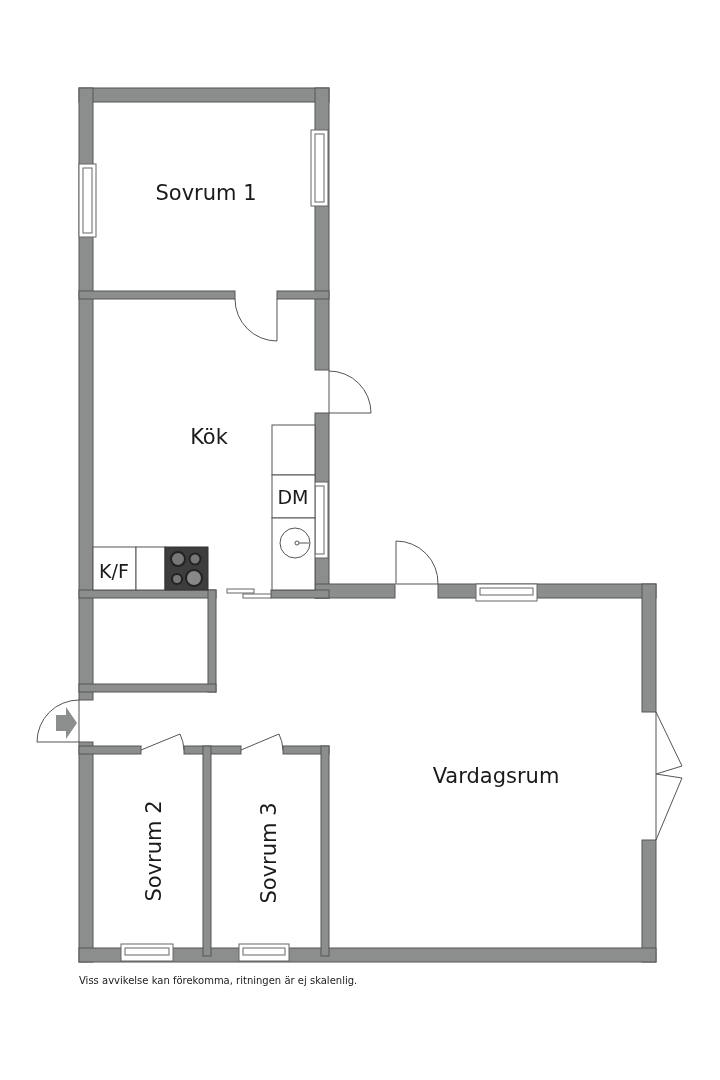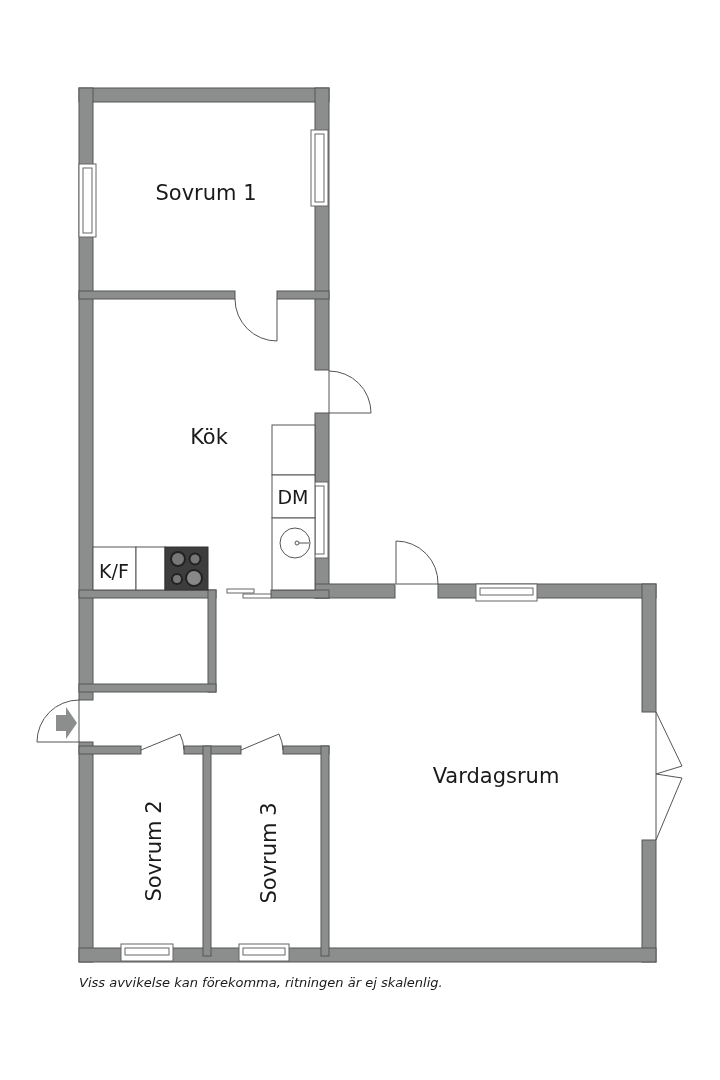--- a/index.html
+++ b/index.html
@@ -1,19 +1,19 @@
 <!DOCTYPE html>
 <html><head>
 <meta charset="utf-8">
 <style>
   html, body { margin:0; padding:0; background:#ffffff; }
   body { width:720px; height:1080px; position:relative; overflow:hidden; font-family:"Liberation Sans", sans-serif; }
   #plan { position:absolute; left:0; top:0; }
   .room-label { font-family:"DejaVu Sans", sans-serif; font-size:21px; fill:#1a1a1a; }
-  .disclaimer { position:absolute; left:79px; top:975px; font-family:"DejaVu Sans", sans-serif; font-size:13px; color:#1a1a1a;font-style:italic; }
+  .disclaimer { position:absolute; left:79px; top:975px; font-family:"DejaVu Sans", sans-serif; font-size:10px; color:#1a1a1a; }
 </style>
 </head>
 <body>
 
 <svg id="plan" width="720" height="1080" viewBox="0 0 720 1080" xmlns="http://www.w3.org/2000/svg">
   <g fill="#8c8e8e" stroke="#555" stroke-width="1">
 
     <rect x="79" y="88" width="250" height="14"></rect>
     <rect x="79" y="88" width="14" height="612"></rect>
     <rect x="79" y="742" width="14" height="220"></rect>

